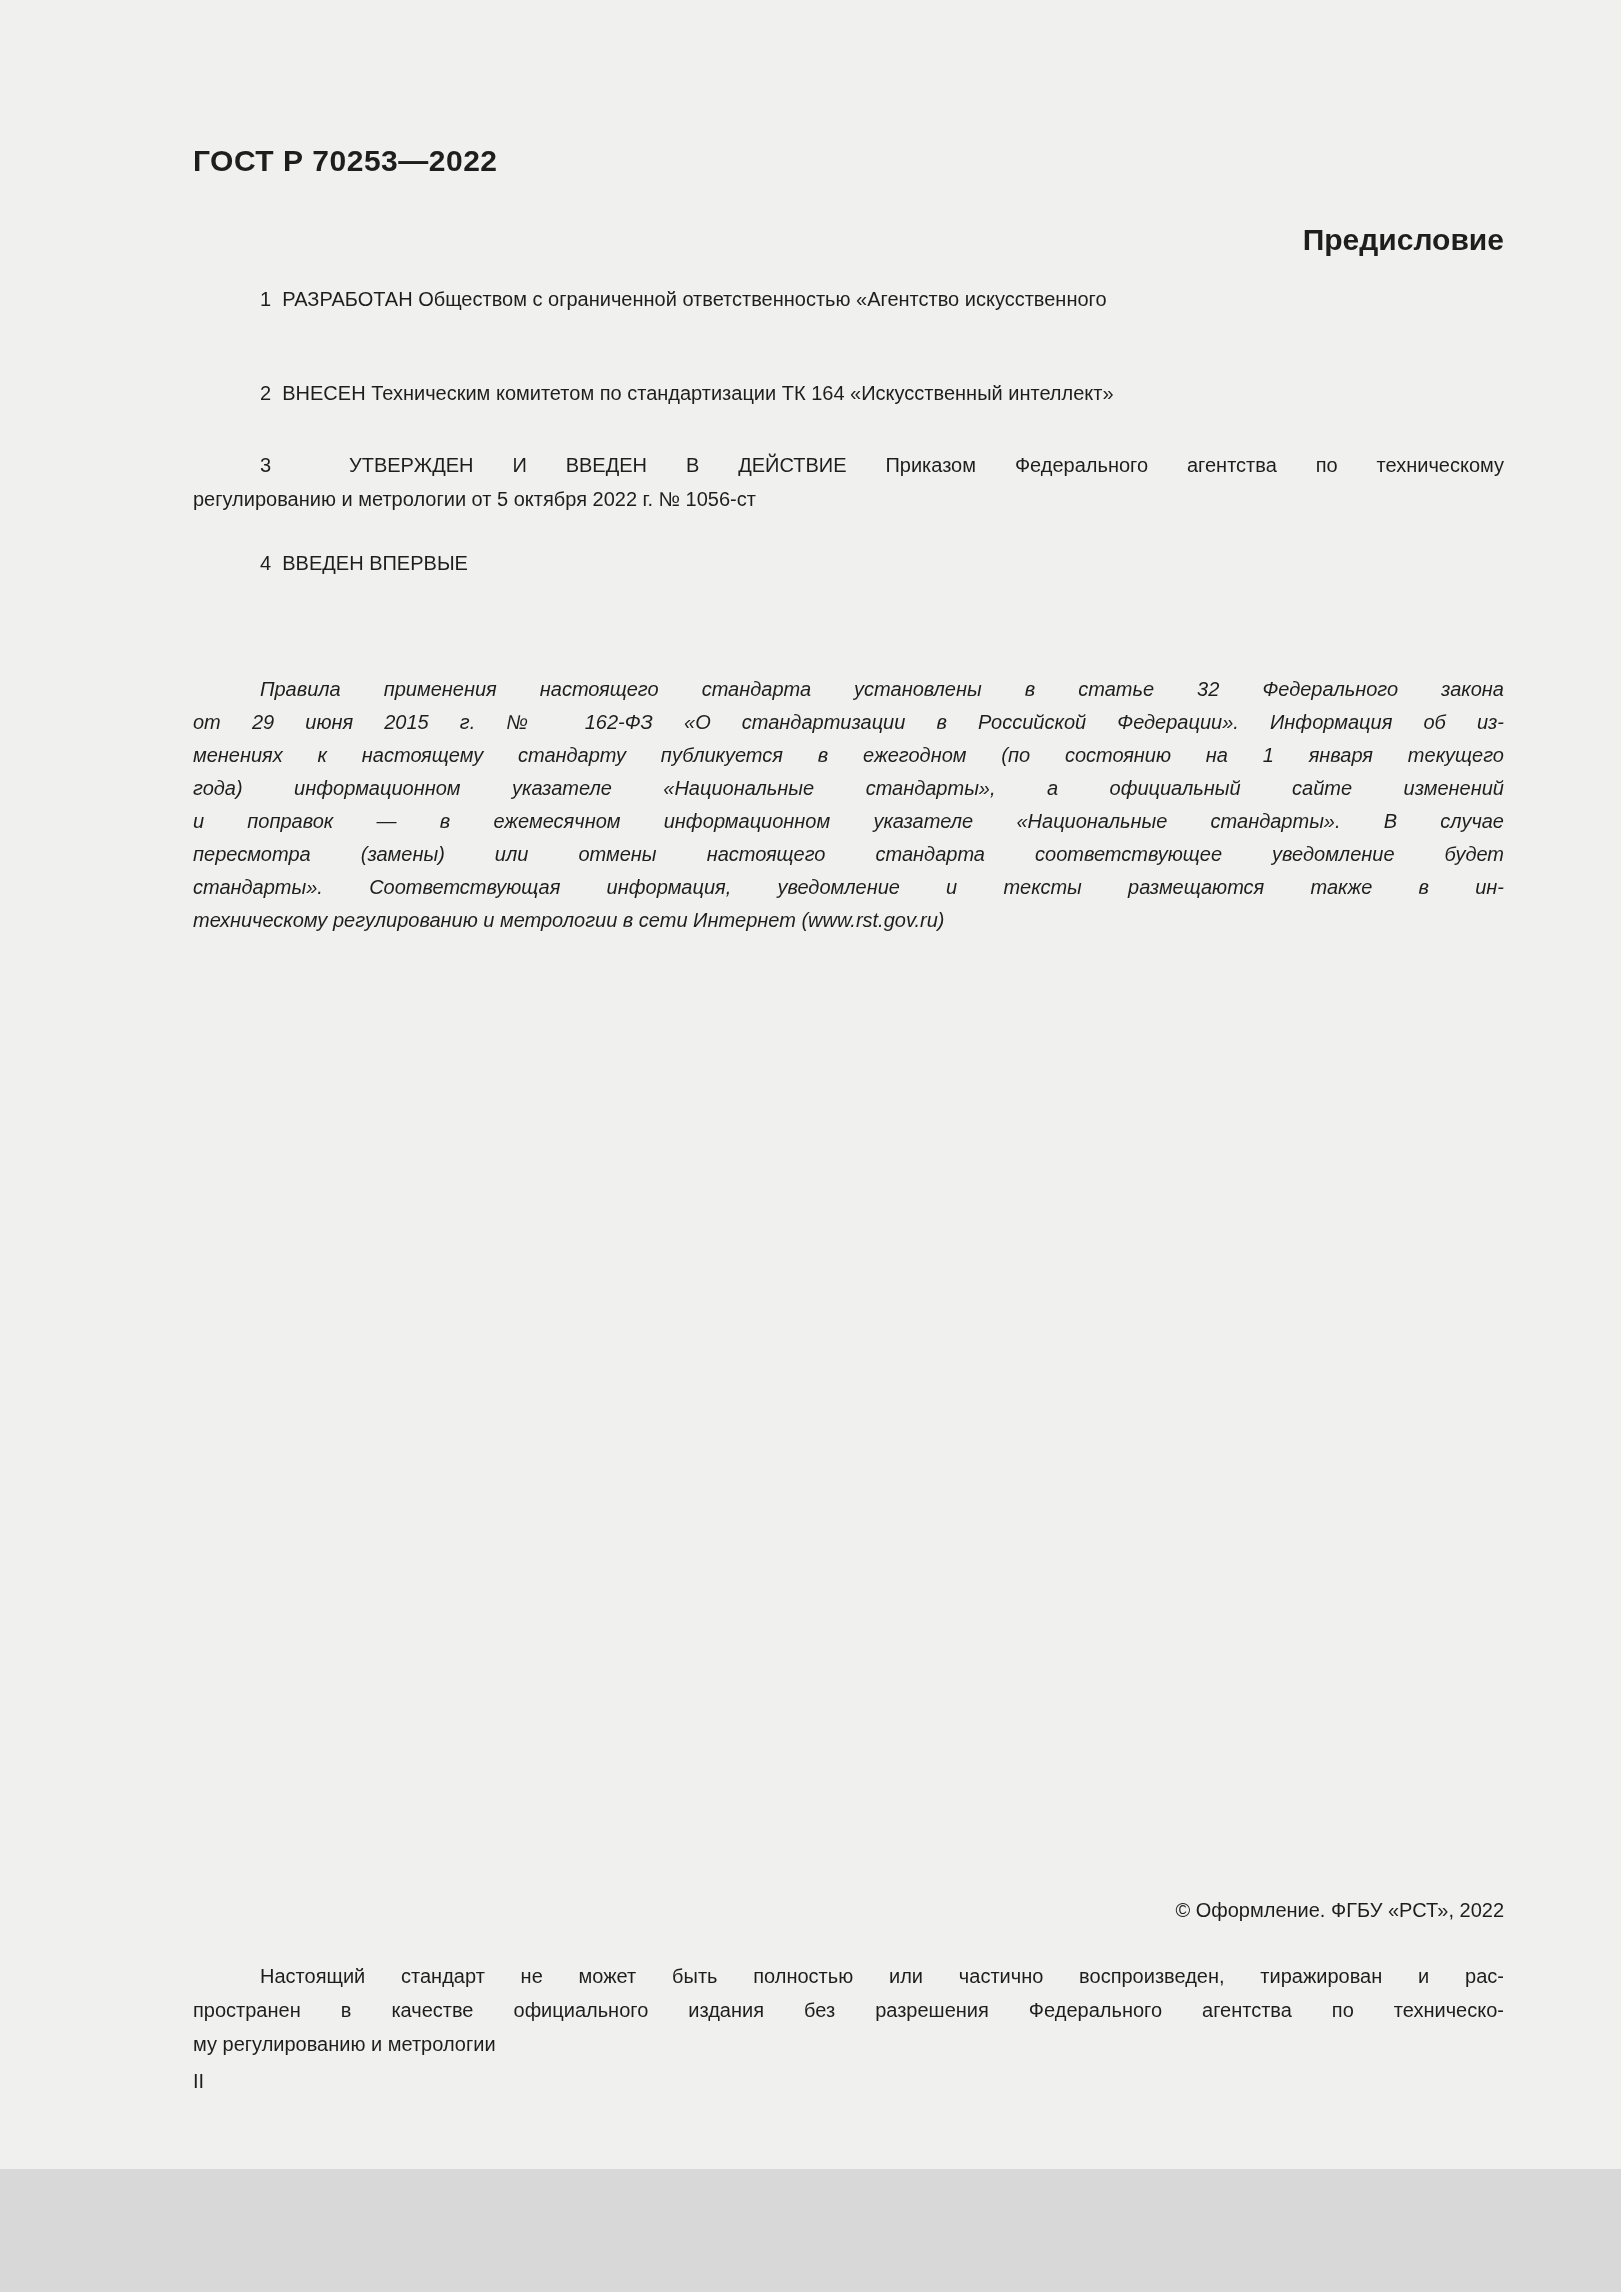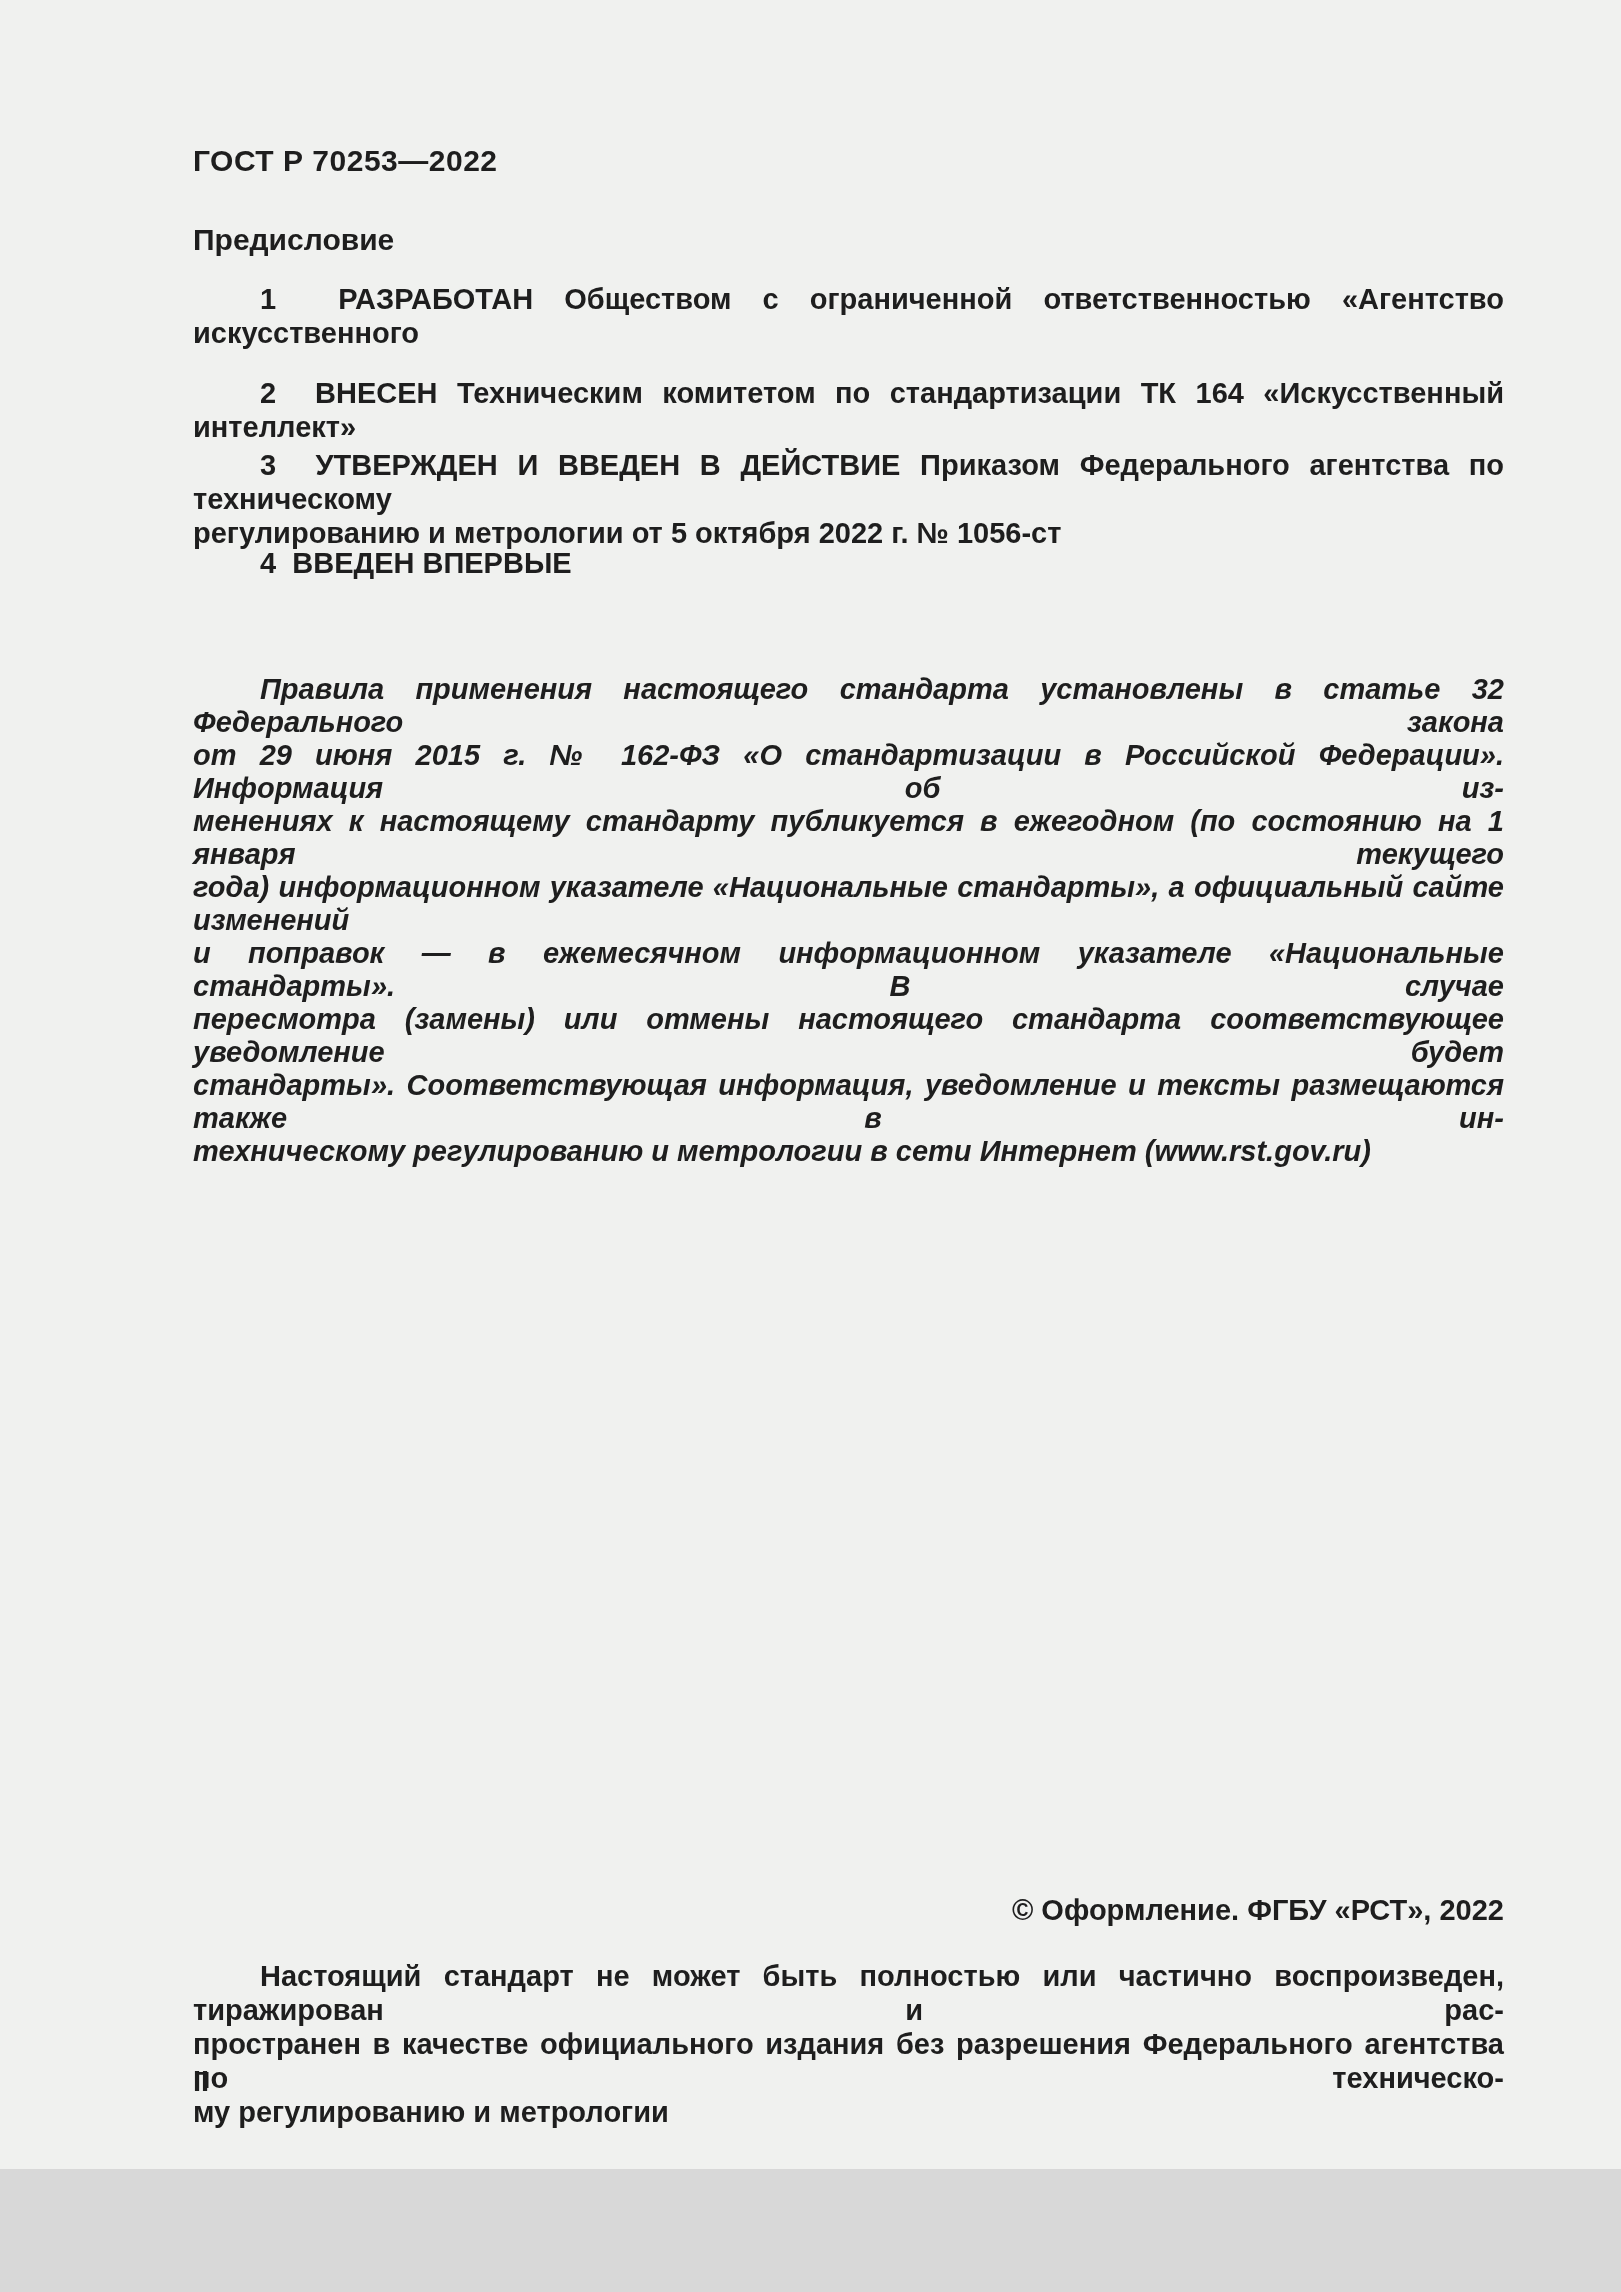--- a/index.html
+++ b/index.html
@@ -12,37 +12,36 @@
     font-family: "Liberation Sans", sans-serif;
     color: #1e1e1e;
     overflow: hidden;
   }
   .tb {
     position: absolute;
     left: 193px;
     width: 1311px;
   }
   .body-text {
-    font-size: 29px;
+    font-size: 20px;
     line-height: 34px;
-    font-weight: bold;
   }
   .doc-header {
     top: 143px;
     font-size: 30px;
     line-height: 35px;
     font-weight: bold;
     letter-spacing: 0.5px;
   }
   .doc-title {
     top: 222px;
     font-size: 30px;
     line-height: 35px;
     font-weight: bold;
-    text-align: left;
+    text-align: right;
   }
   .jline {
     text-align: justify;
     text-align-last: justify;
   }
   .jline:first-child { text-indent: 67px; }
   .jline:last-child { text-align-last: auto; }
   .item-1 { top: 282px; }
   .item-2 { top: 376px; }
   .item-3 { top: 448px; }

